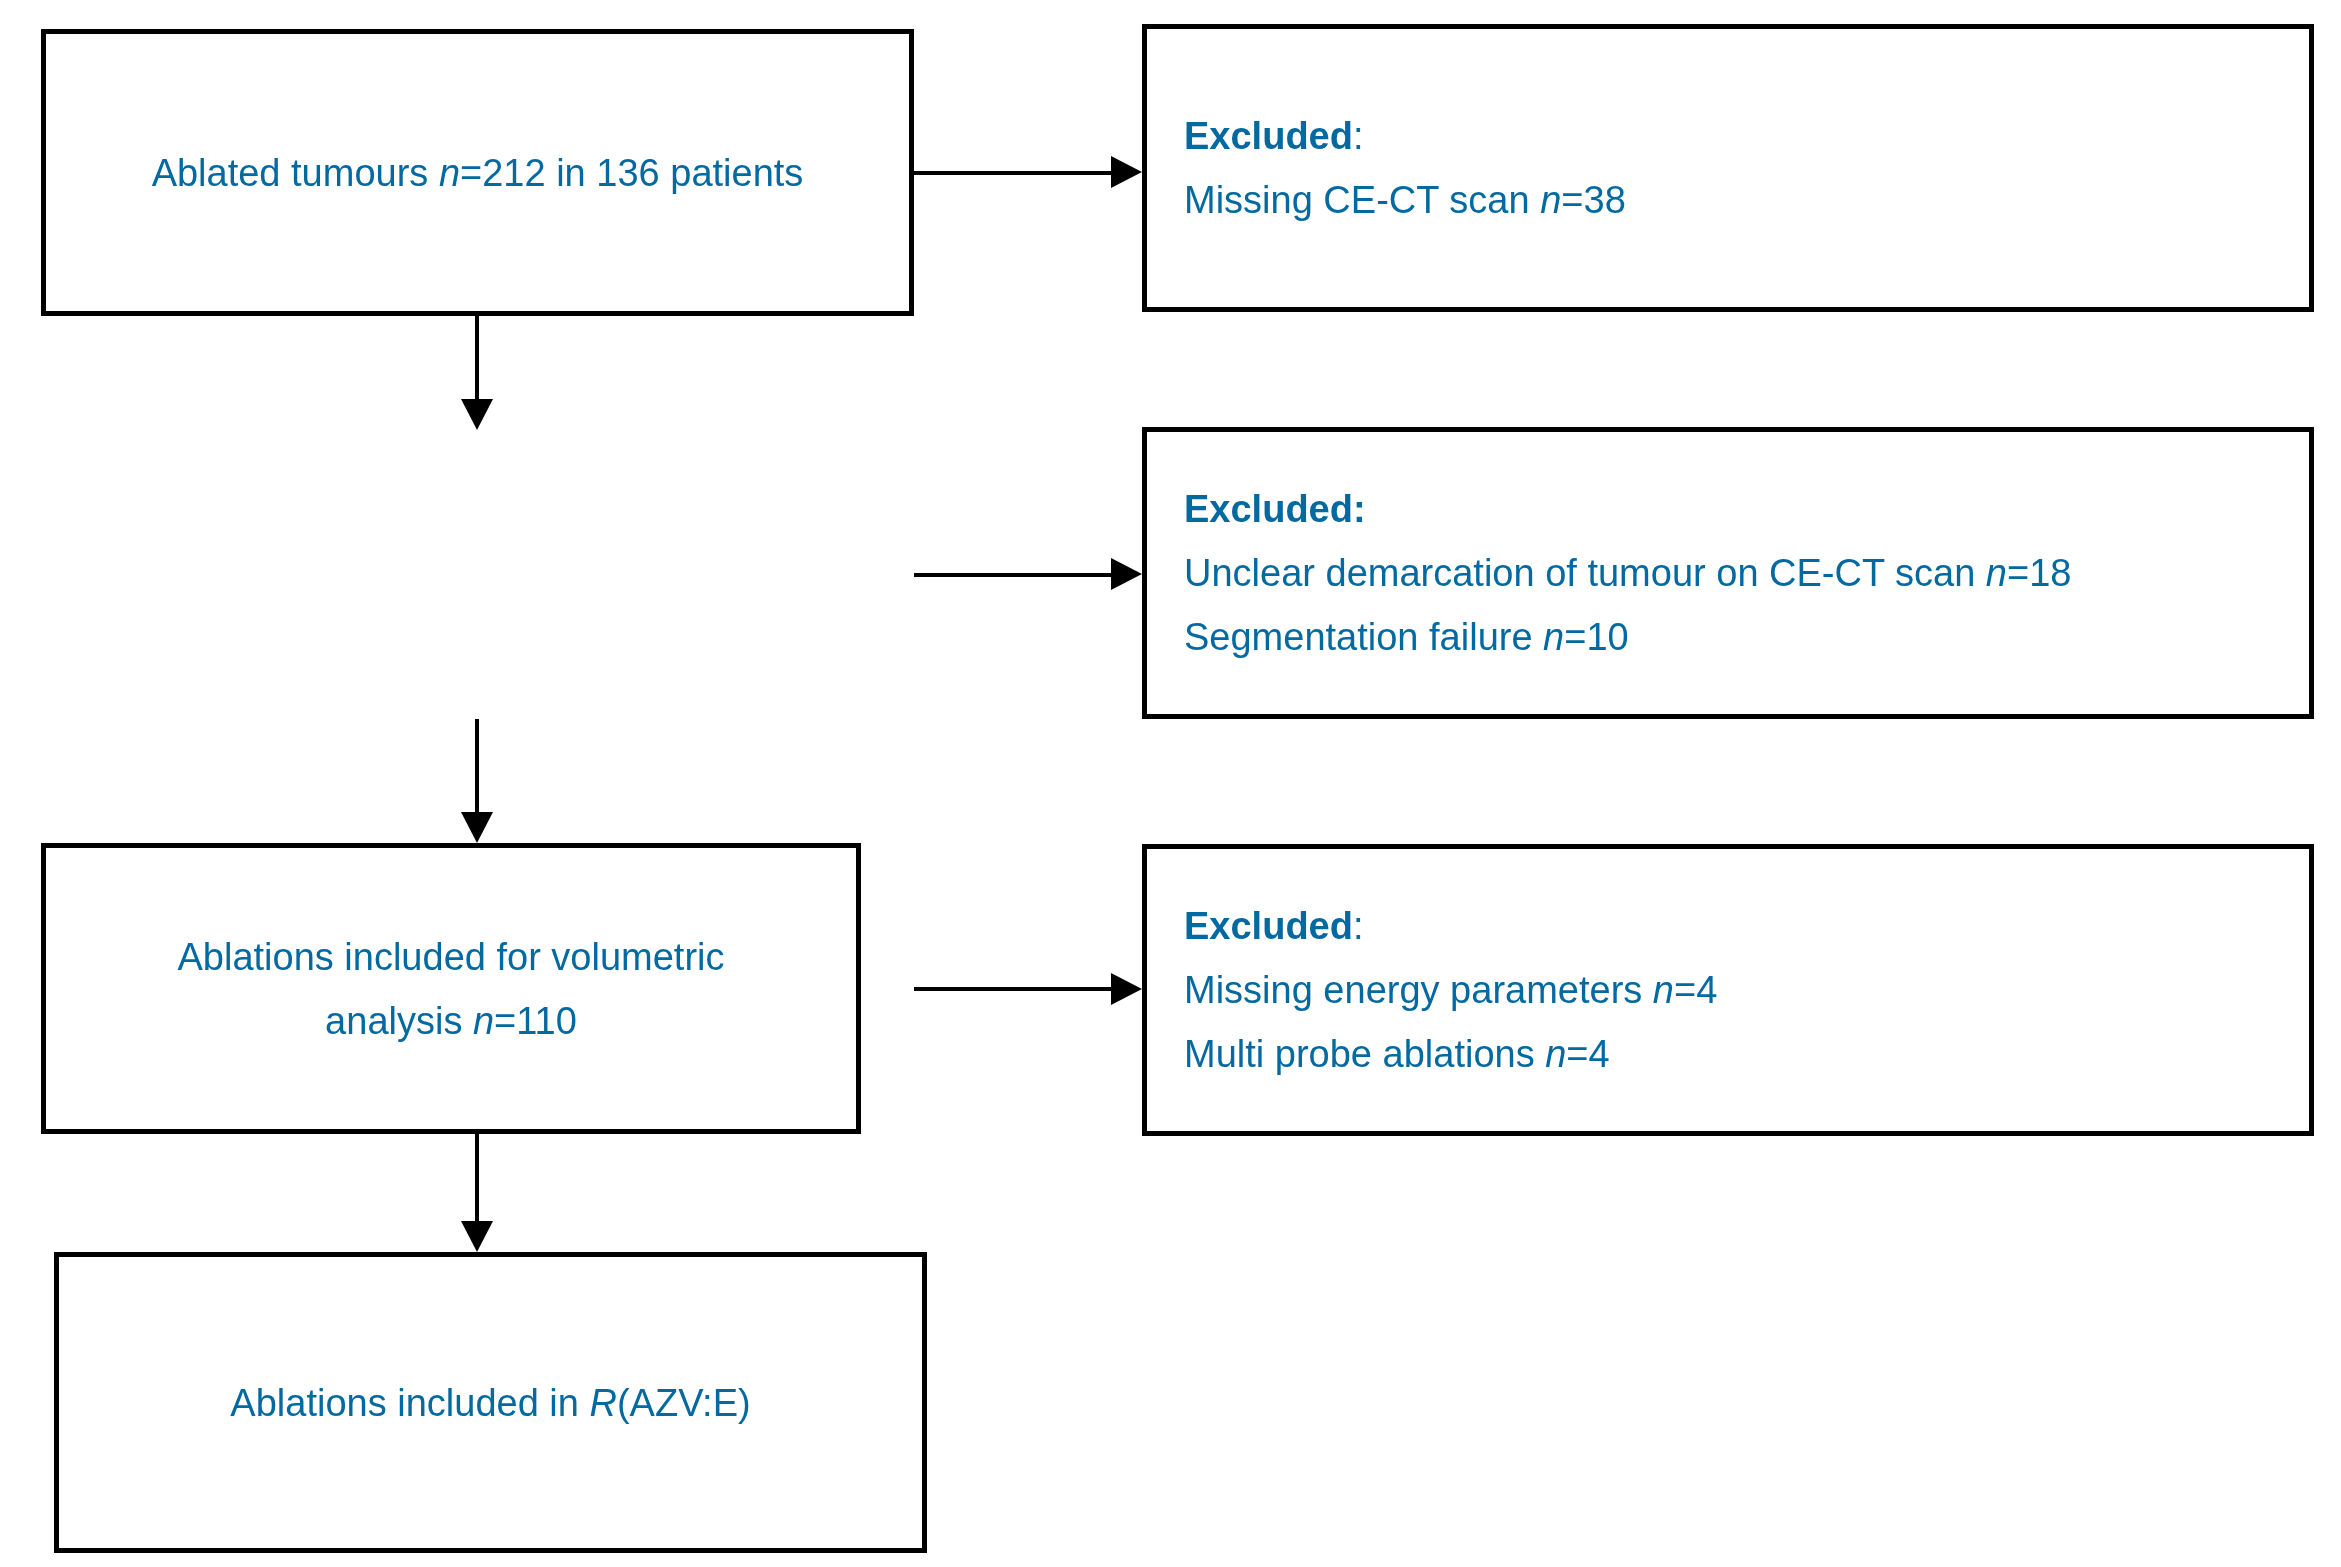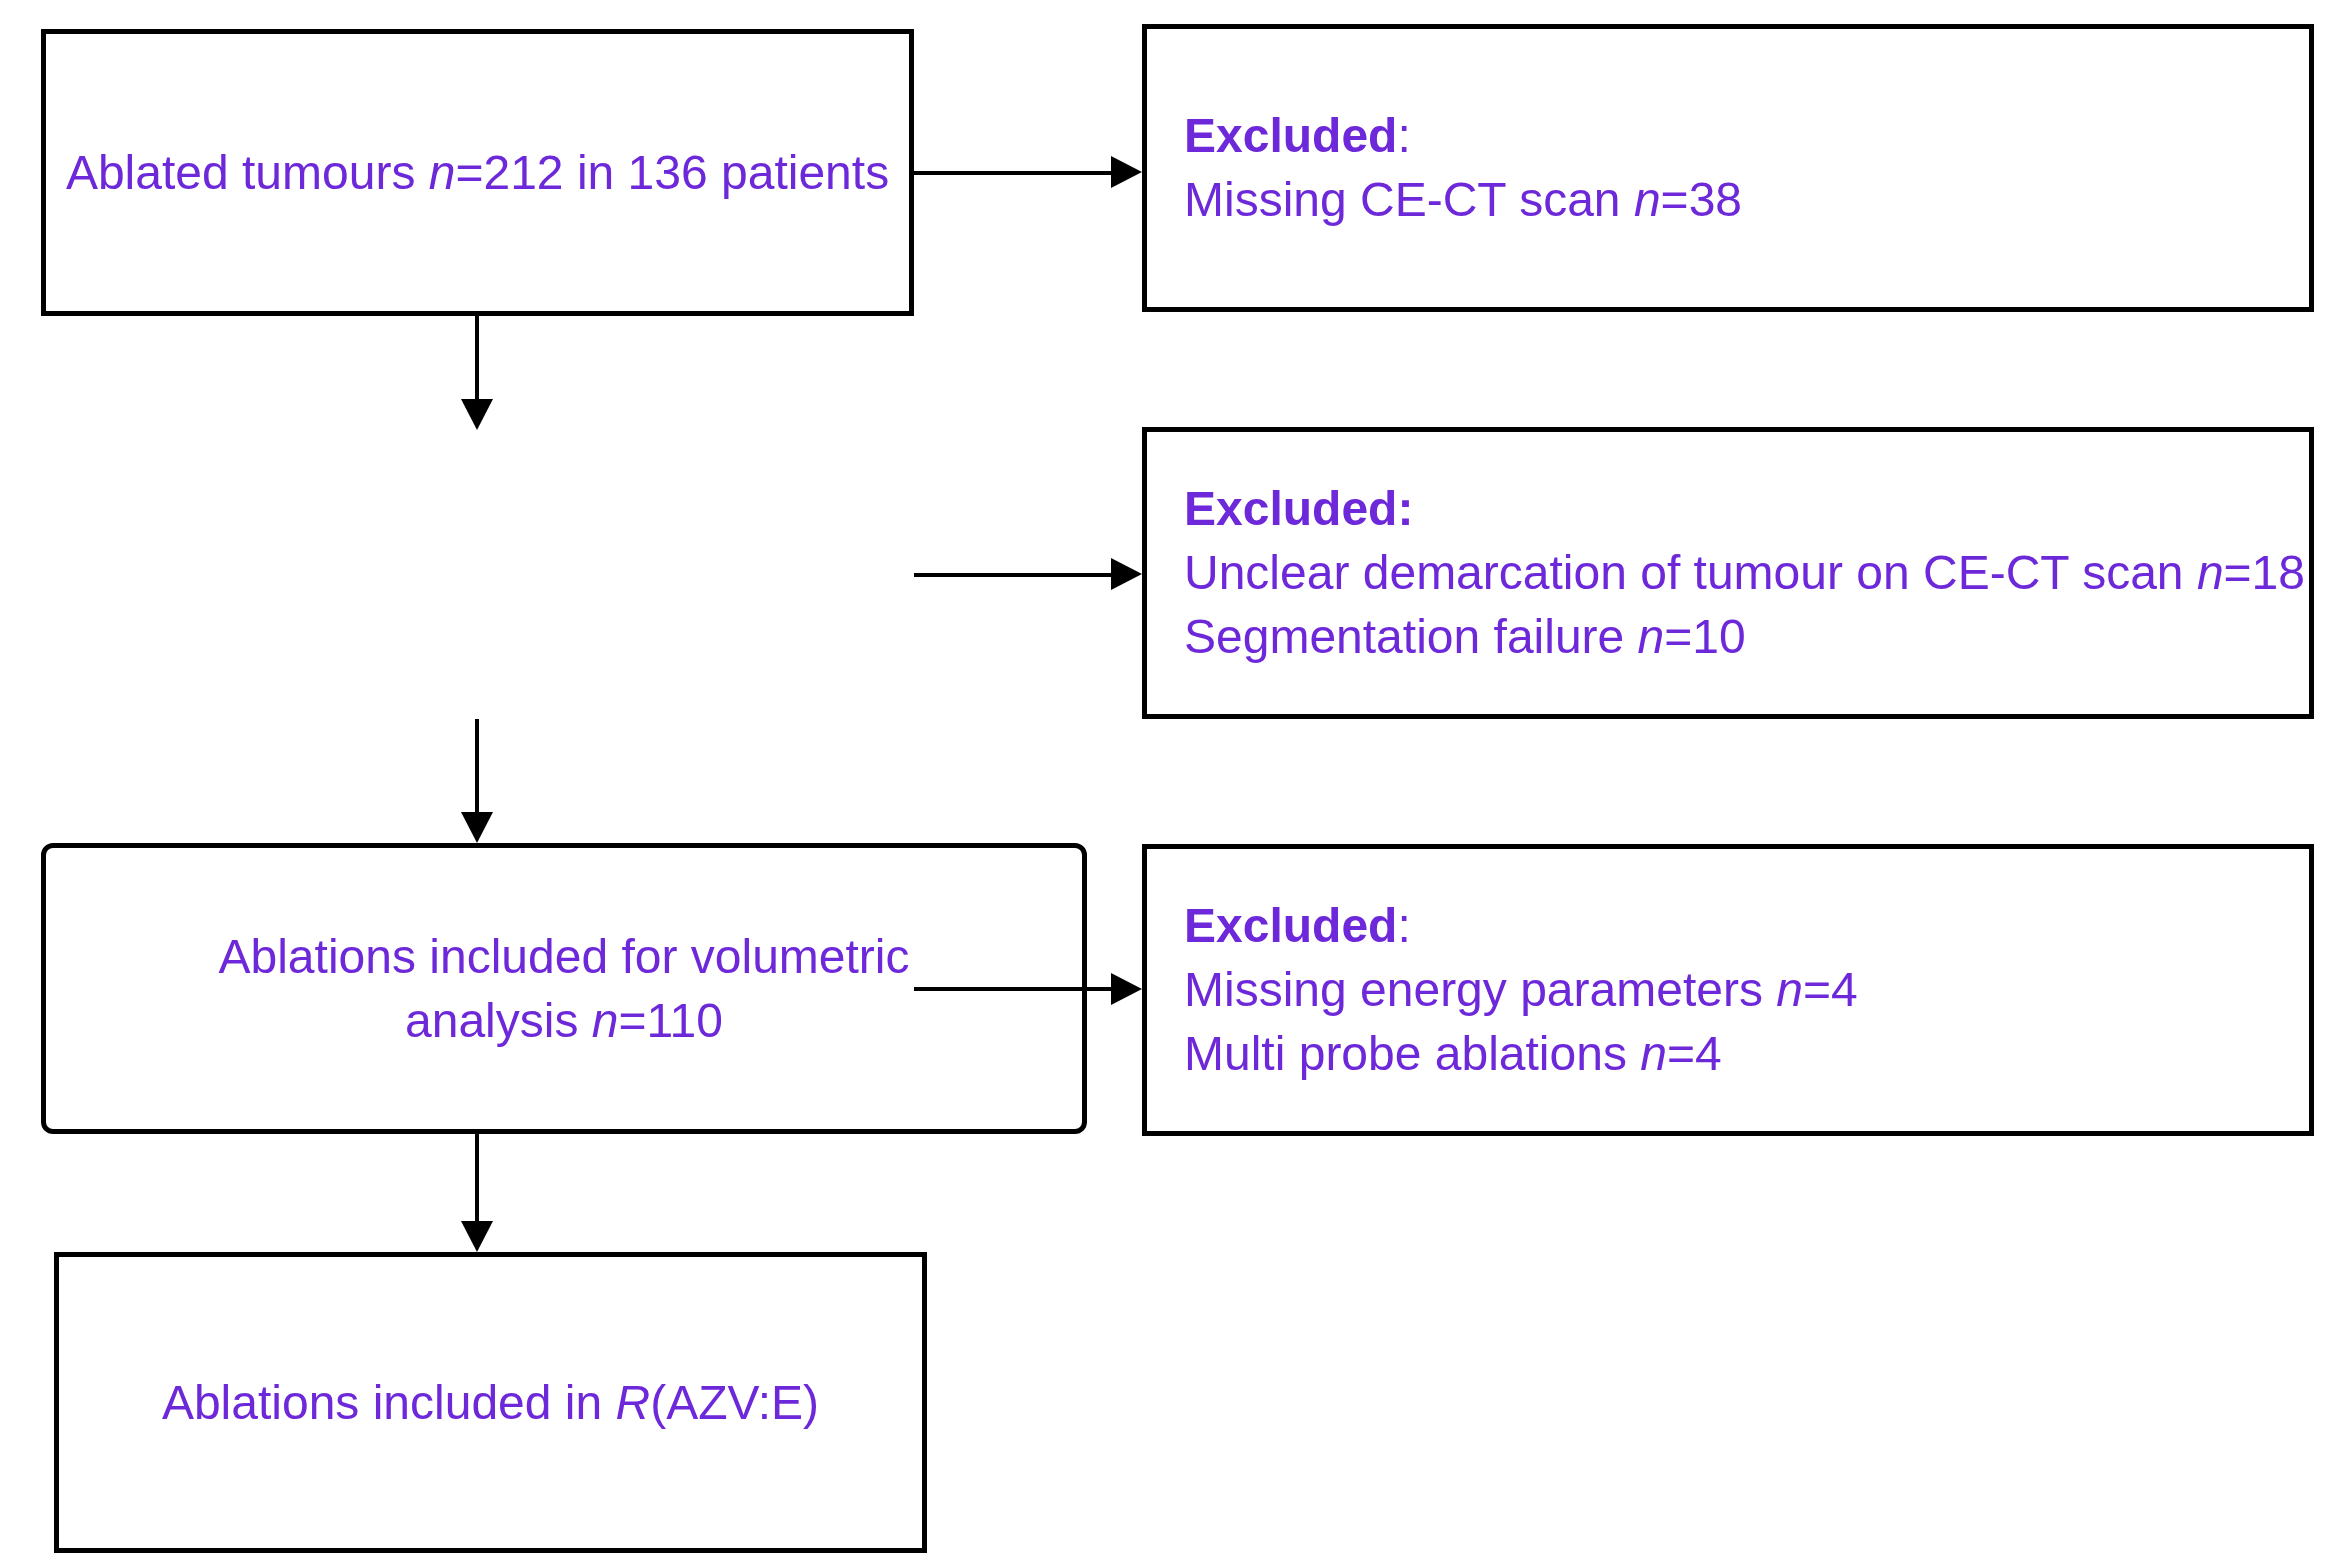--- a/index.html
+++ b/index.html
@@ -6,22 +6,22 @@
     margin: 0;
     padding: 0;
     background: #ffffff;
   }
   #canvas {
     position: relative;
     width: 2342px;
     height: 1567px;
     background: #ffffff;
     font-family: "Liberation Sans", sans-serif;
-    font-size: 48px;
-    color: #6d28d9;
+    font-size: 38px;
+    color: #0369a1;
     overflow: hidden;
   }
   .box {
     position: absolute;
     box-sizing: border-box;
     border: 5.1px solid #000000;
     background: #ffffff;
     display: flex;
     flex-direction: column;
     justify-content: center;
@@ -58,21 +58,21 @@
   }
   .head-down {
     border-top: 31px solid #000000;
     border-left: 16px solid transparent;
     border-right: 16px solid transparent;
   }
 
   
   #box-ablated        { left: 41px;   top: 29px;   width: 873px; height: 287px; }
   #box-segmentation   { left: 41px;   top: 430px;  width: 873px; height: 290px; }
-  #box-volumetric     { left: 41px;   top: 843px; width: 1046px; height: 291px; border-radius: 12px; }
+  #box-volumetric     { left: 41px;   top: 843px; width: 820px; height: 291px; }
   #box-razve          { left: 54px;   top: 1252px; width: 873px; height: 301px; }
   
   #box-excluded-1     { left: 1142px; top: 24.4px;   width: 1172px; height: 288px; }
   #box-excluded-2     { left: 1142px; top: 427px;  width: 1172px; height: 292px; }
   #box-excluded-3     { left: 1142px; top: 844px; width: 1172px; height: 292px; }
 </style>
 </head>
 <body>
 
 <div id="canvas">

